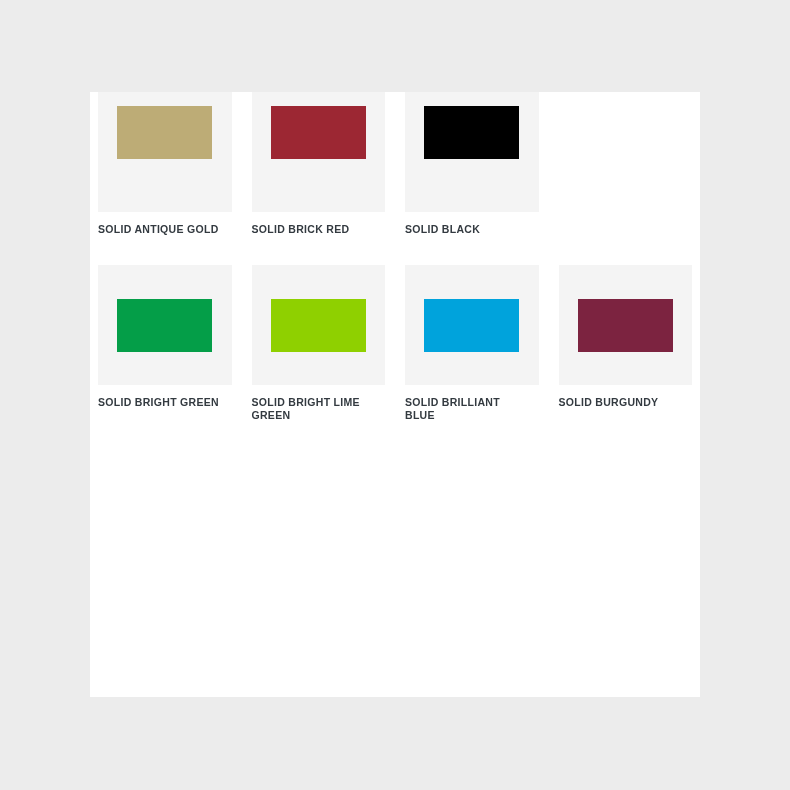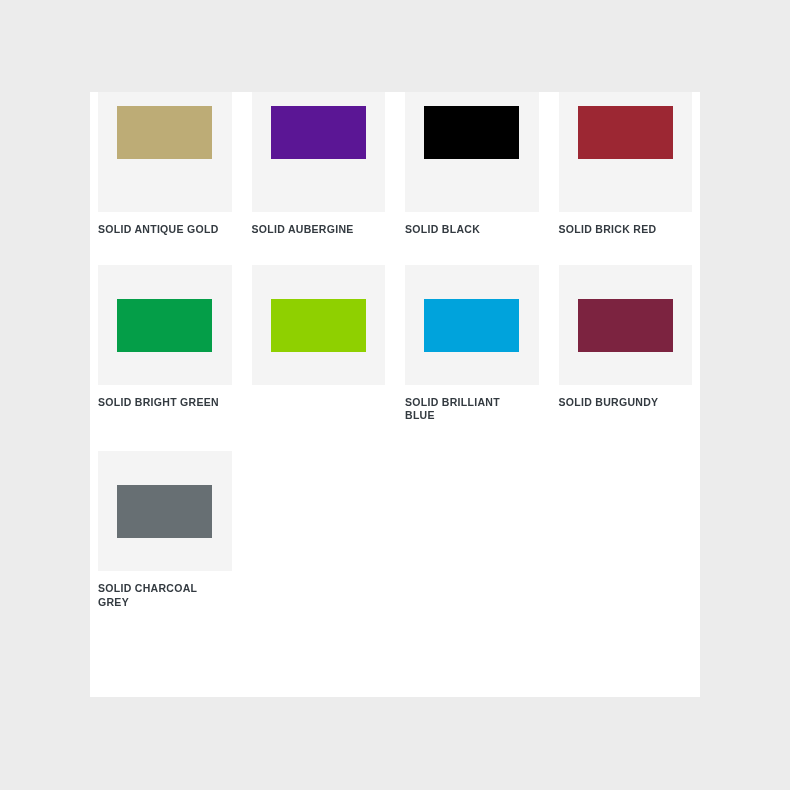--- a/index.html
+++ b/index.html
@@ -80,70 +80,59 @@
 
   <div class="swatch-grid">
     <div class="swatch-card">
       <div class="swatch-frame top-aligned">
         <div class="swatch-chip" style="background: rgb(189, 172, 118);"></div>
       </div>
       <div class="swatch-label">SOLID ANTIQUE GOLD</div>
     </div>
     <div class="swatch-card">
       <div class="swatch-frame top-aligned">
-        <div class="swatch-chip" style="background: rgb(91, 22, 149);"></div>
+        <div class="swatch-chip" style="background: rgb(156, 39, 51);"></div>
       </div>
-      <div class="swatch-label">SOLID AUBERGINE</div>
+      <div class="swatch-label">SOLID BRICK RED</div>
     </div>
     <div class="swatch-card">
       <div class="swatch-frame top-aligned">
         <div class="swatch-chip" style="background: rgb(0, 0, 0);"></div>
       </div>
       <div class="swatch-label">SOLID BLACK</div>
-    </div>
-    <div class="swatch-card">
-      <div class="swatch-frame top-aligned">
-        <div class="swatch-chip" style="background: rgb(156, 39, 51);"></div>
-      </div>
-      <div class="swatch-label">SOLID BRICK RED</div>
     </div>
   </div>
 
   <div class="row-spacer"></div>
 
   <div class="swatch-grid">
     <div class="swatch-card">
       <div class="swatch-frame">
         <div class="swatch-chip" style="background: rgb(4, 158, 72);"></div>
       </div>
       <div class="swatch-label">SOLID BRIGHT GREEN</div>
     </div>
     <div class="swatch-card">
       <div class="swatch-frame">
         <div class="swatch-chip" style="background: rgb(143, 208, 0);"></div>
       </div>
+      <div class="swatch-label">SOLID BRIGHT LIME GREEN</div>
     </div>
     <div class="swatch-card">
       <div class="swatch-frame">
         <div class="swatch-chip" style="background: rgb(0, 163, 220);"></div>
       </div>
       <div class="swatch-label">SOLID BRILLIANT BLUE</div>
     </div>
     <div class="swatch-card">
       <div class="swatch-frame">
         <div class="swatch-chip" style="background: rgb(124, 35, 64);"></div>
       </div>
       <div class="swatch-label">SOLID BURGUNDY</div>
     </div>
   </div>
 
   <div class="row-spacer"></div>
 
   <div class="swatch-grid">
-    <div class="swatch-card">
-      <div class="swatch-frame">
-        <div class="swatch-chip" style="background: rgb(103, 111, 115);"></div>
-      </div>
-      <div class="swatch-label">SOLID CHARCOAL GREY</div>
-    </div>
   </div>
 
 </div>
 
 </body></html>

